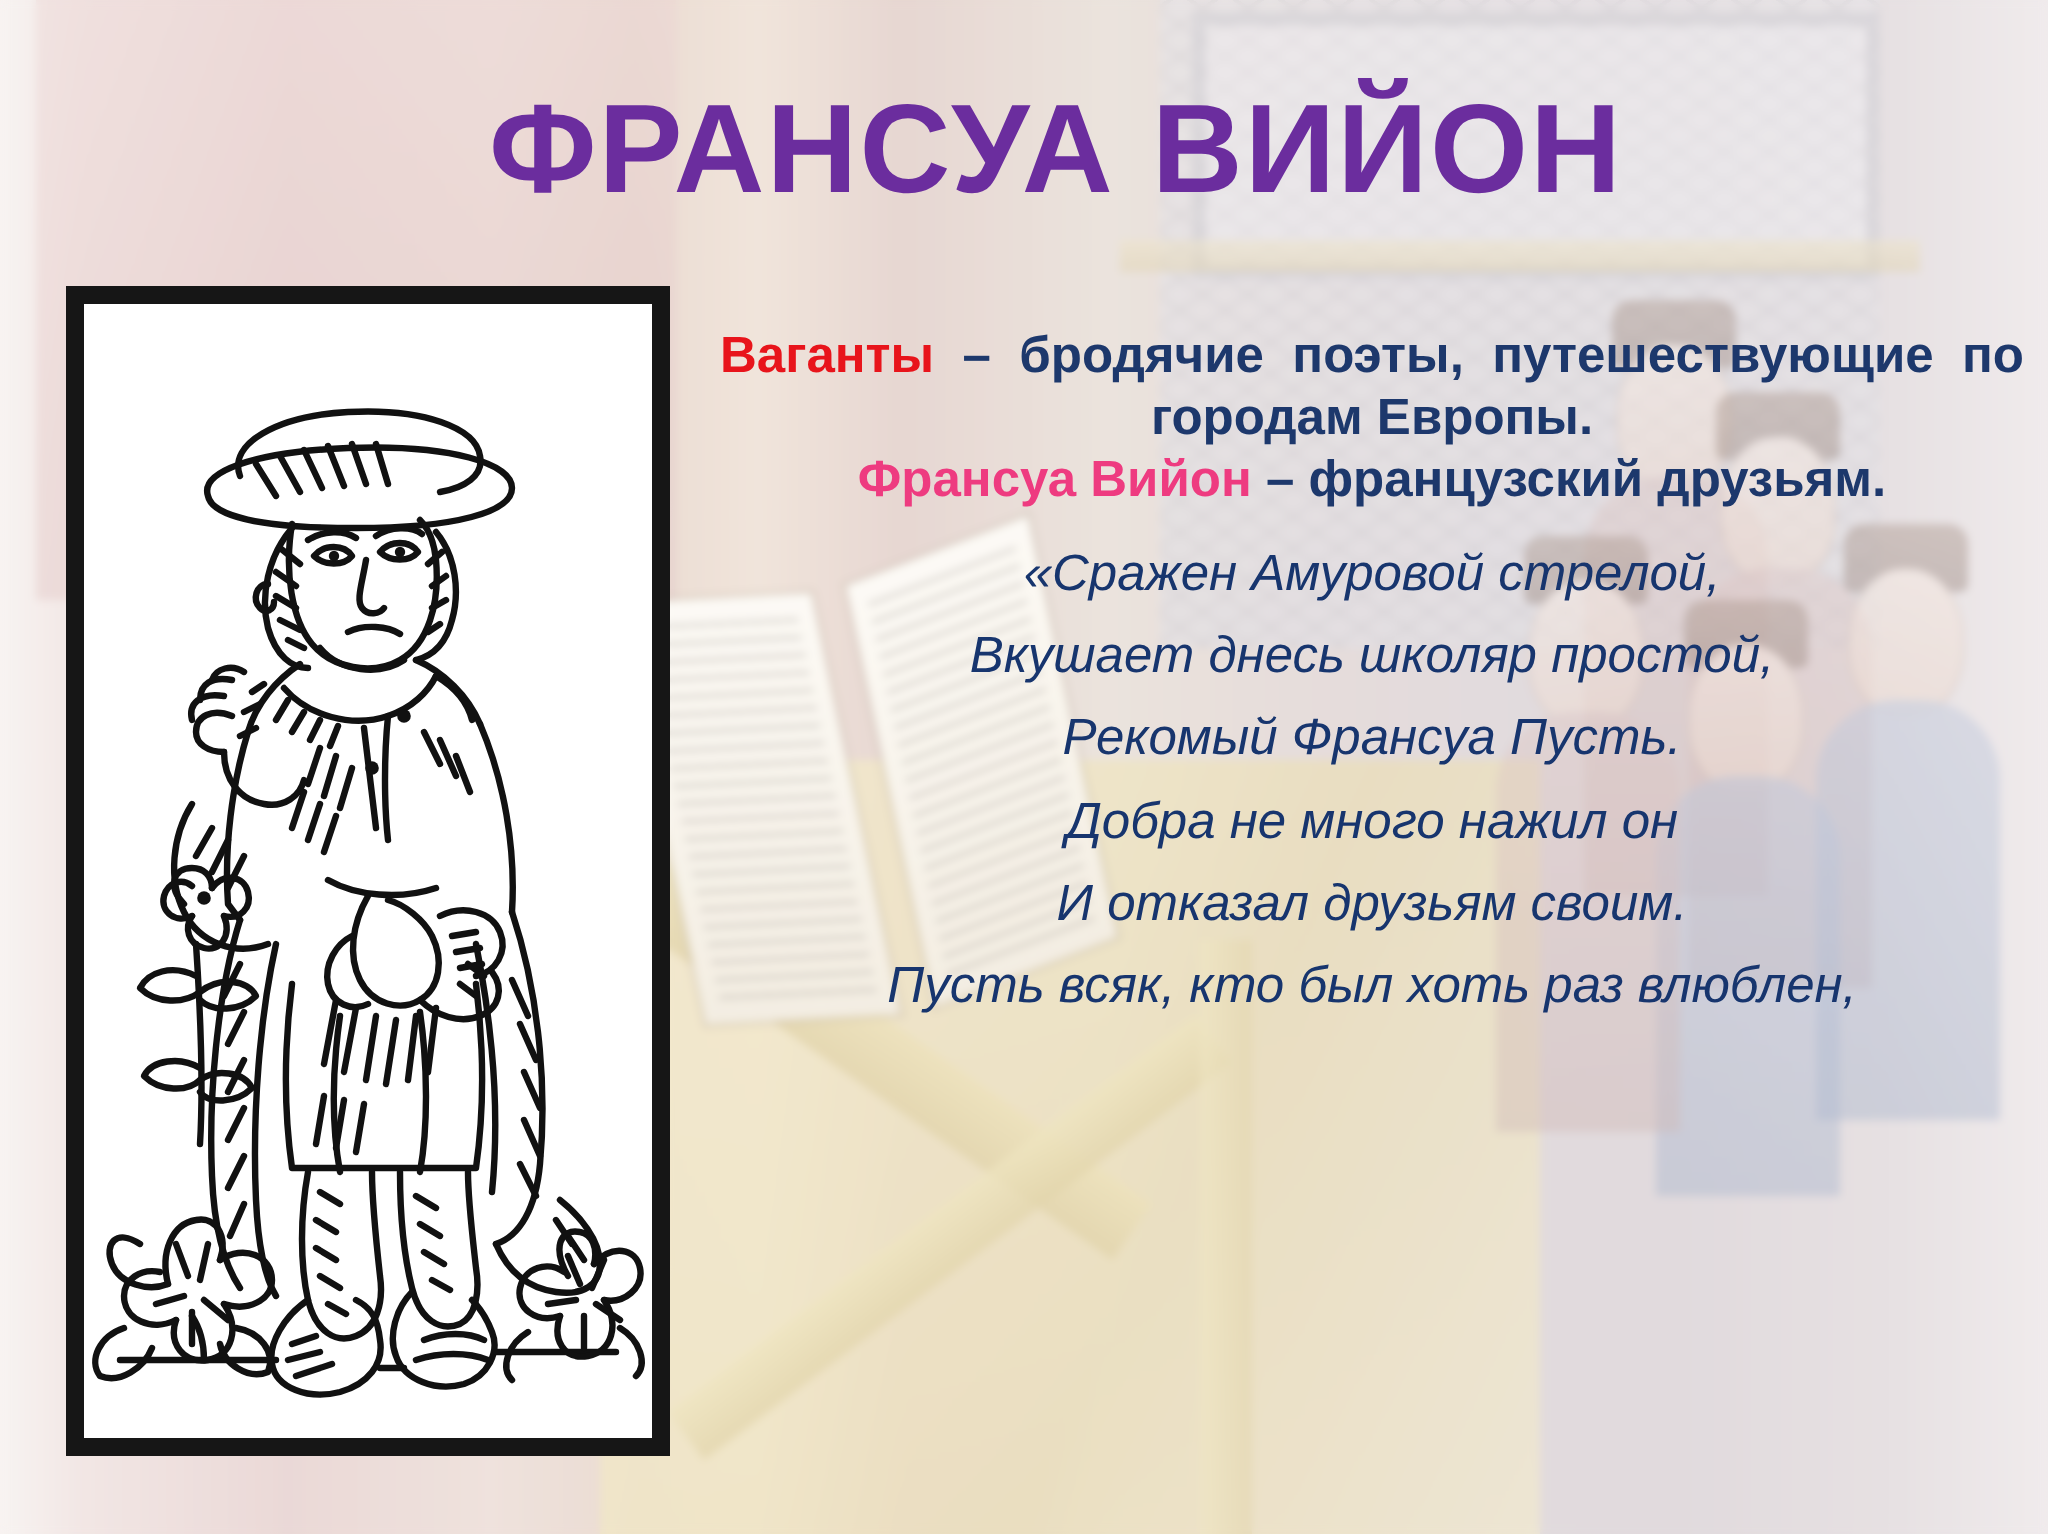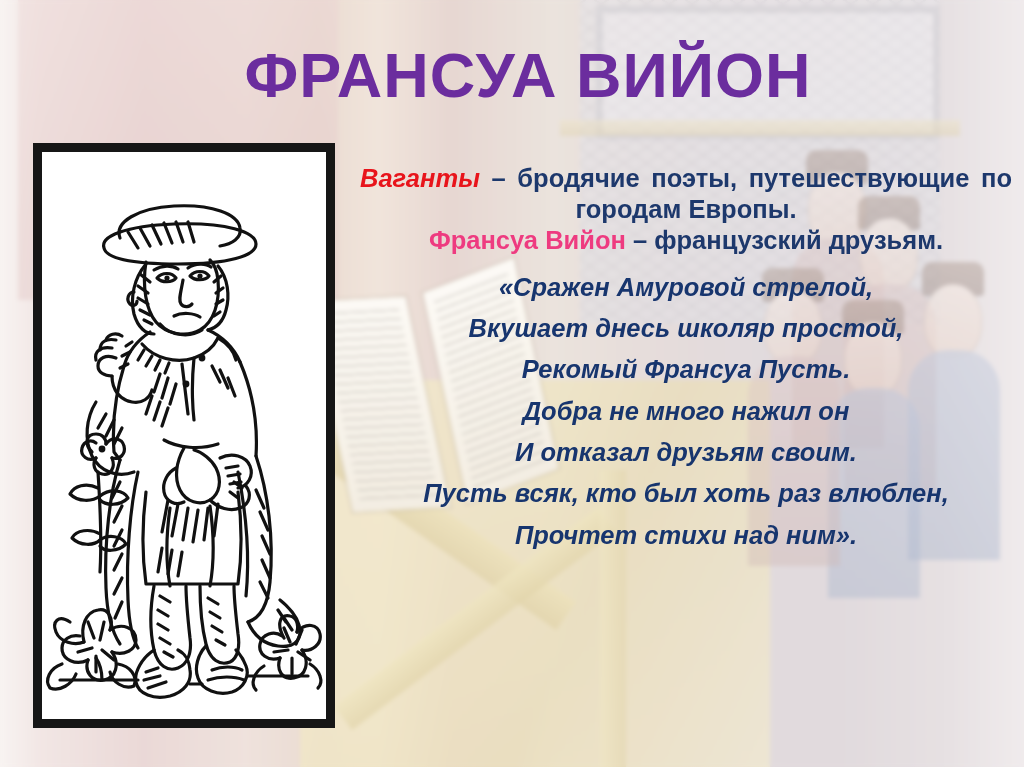--- a/index.html
+++ b/index.html
@@ -200,40 +200,40 @@
   }
   .para-intro {
     margin: 0;
     text-align: justify;
     text-align-last: center;
     font-size: 25.5px;
     font-weight: bold;
     line-height: 1.20;
     color: #1d386c;
   }
-  .para-intro .accent-red  { color: #e8141b; font-style: italic; }
+  .para-intro .accent-red  { color: #e8141b; }
   .para-line2 {
     margin: 0;
     text-align: center;
     font-size: 25.5px;
     font-weight: bold;
     line-height: 1.28;
     color: #1d386c;
   }
   .para-line2 .accent-pink { color: #ee3b80; }
 
   .poem {
     margin: 10px 0 0 0;
     padding: 0;
     list-style: none;
   }
   .poem li {
     text-align: center;
     font-size: 25.5px;
-    font-weight: bold;
+    font-weight: normal;
     font-style: italic;
     line-height: 1.62;
     color: #17356e;
     white-space: nowrap;
   }
 </style>
 </head>
 <body>
 
 <div class="slide">
@@ -457,18 +457,17 @@
       <span class="accent-pink">Франсуа Вийон</span><span> – французский друзьям.</span>
     </p>
 
     <ul class="poem">
       <li>«Сражен Амуровой стрелой,</li>
       <li>Вкушает днесь школяр простой,</li>
       <li>Рекомый Франсуа Пусть.</li>
       <li>Добра не много нажил он</li>
       <li>И отказал друзьям своим.</li>
       <li>Пусть всяк, кто был хоть раз влюблен,</li>
-      <li>Прочтет  стихи над ним».</li>
     </ul>
 
   </div>
 
 </div>
 
 </body></html>

